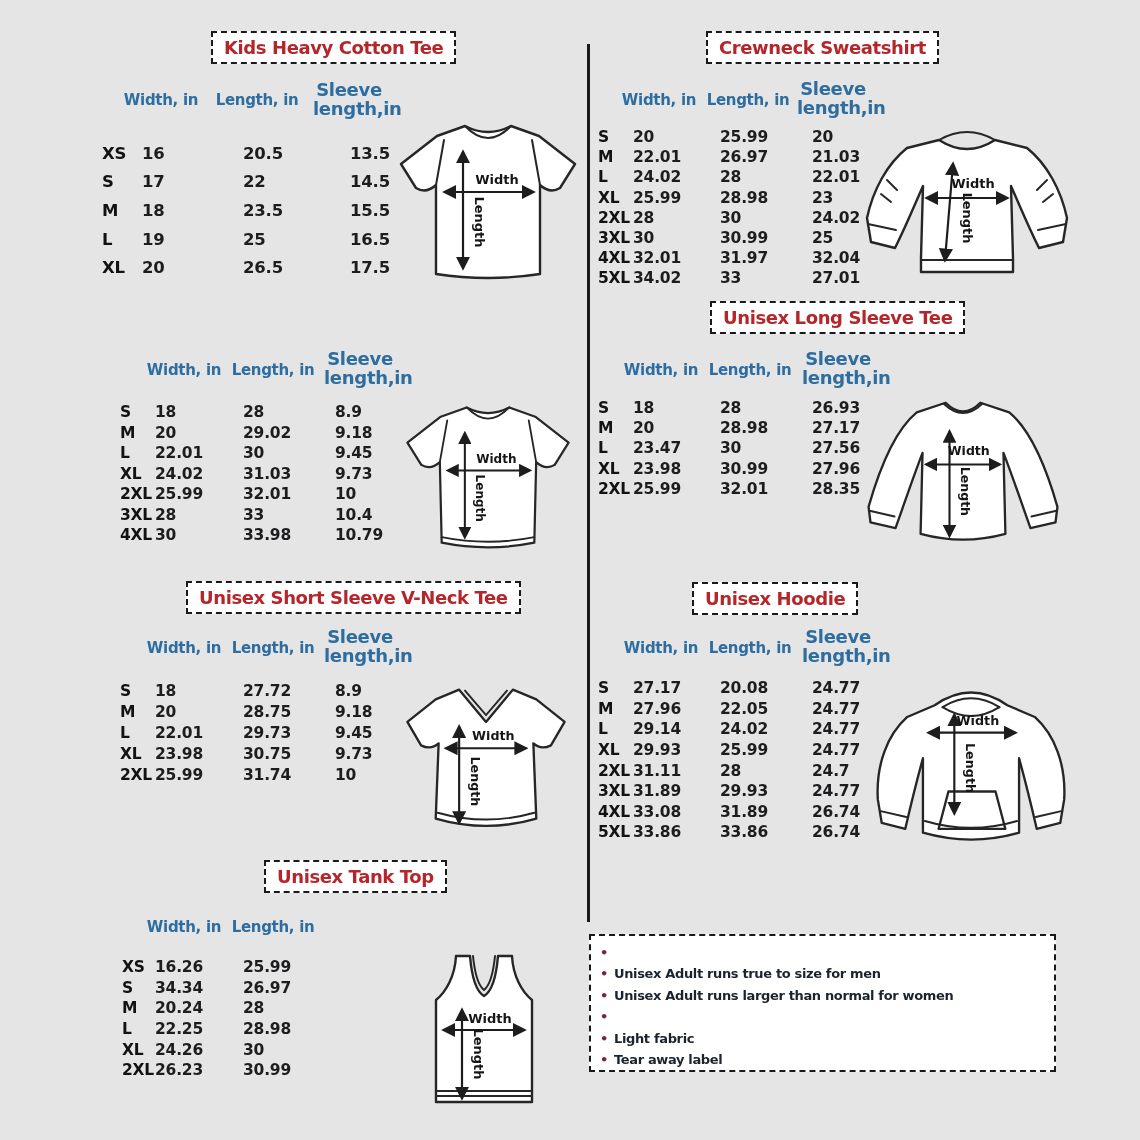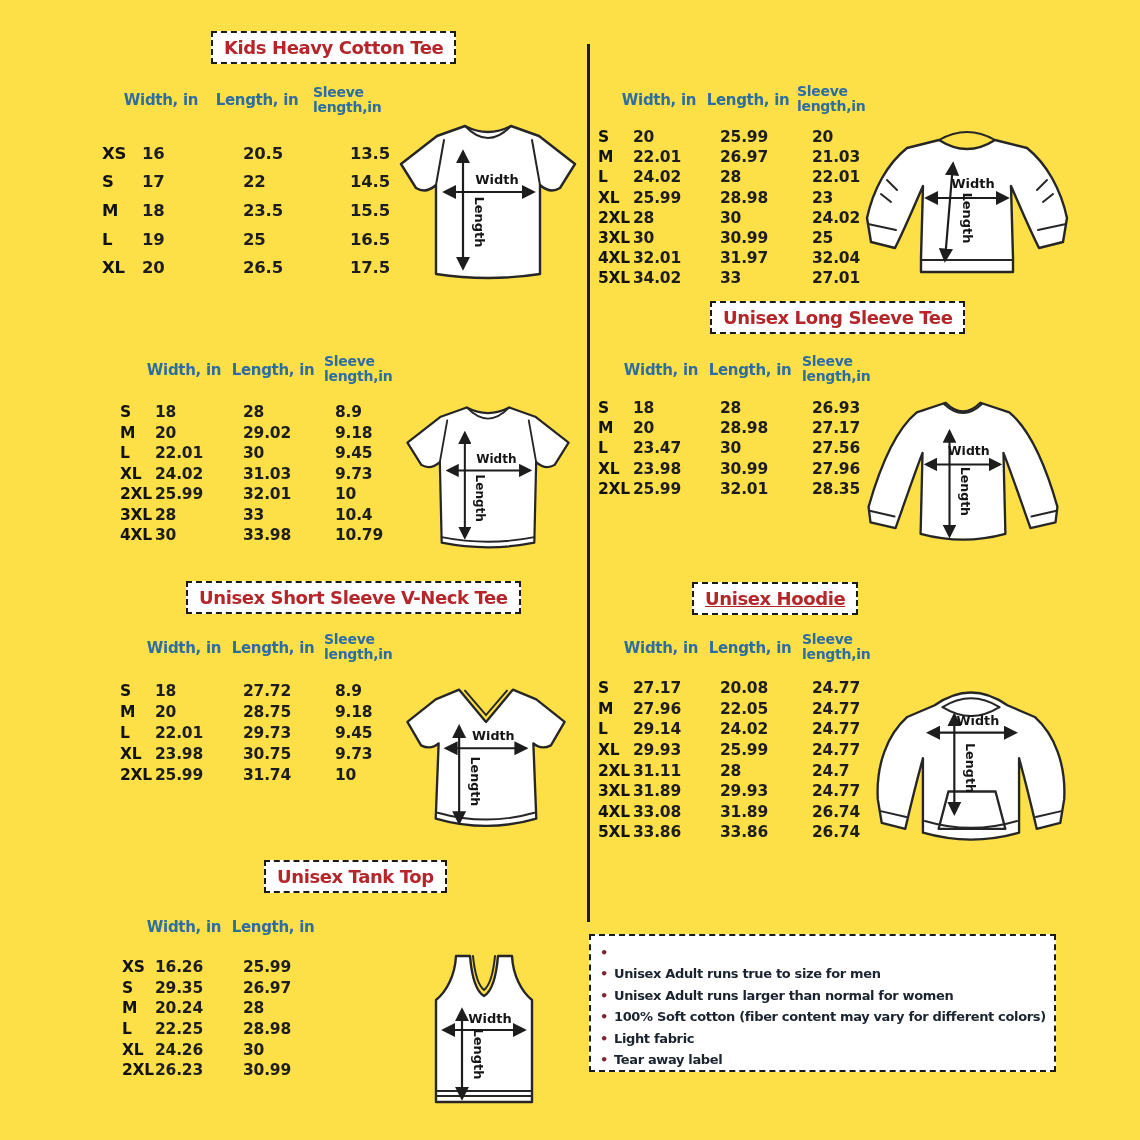--- a/index.html
+++ b/index.html
@@ -1,23 +1,23 @@
 <!DOCTYPE html>
 <html><head>
 <meta charset="utf-8">
 <style>
   html,body{margin:0;padding:0;background:#fff;}
-  #canvas{position:relative;width:1140px;height:1140px;background:#fde047;overflow:hidden;
+  #canvas{position:relative;width:1140px;height:1140px;background:#e5e5e5;overflow:hidden;
           font-family:"DejaVu Sans",sans-serif;}
   .divider{position:absolute;left:587px;top:44px;width:3px;height:878px;background:#1a1a1a;}
   .title-box{position:absolute;border:2px dashed #1a1a1a;background:#fff;padding:4px 11px;
              font-size:18px;font-weight:bold;color:#b5262b;white-space:nowrap;letter-spacing:-0.4px;}
   .hdr{position:absolute;transform:translate(-50%,-50%);color:#2e6da0;font-weight:bold;
        font-size:15px;white-space:nowrap;letter-spacing:-0.3px;text-align:center;}
-  .hdr.wrap{white-space:normal;width:72px;text-align:left;line-height:1.05;font-size:14px;}
+  .hdr.wrap{white-space:normal;width:72px;text-align:center;line-height:1.05;font-size:18px;}
   .tbl{position:absolute;}
   .trow{display:grid;align-items:center;font-weight:bold;color:#1d1d1f;font-size:15.5px;letter-spacing:-0.2px;}
   .g-kids  {grid-template-columns:40px 101px 107px 60px;height:28.6px;font-size:16.5px;}
   .g-std   {grid-template-columns:35px 88px 92px 60px;height:20.5px;}
   .g-vneck {grid-template-columns:35px 88px 92px 60px;height:20.8px;}
   .g-tank  {grid-template-columns:33px 88px 70px;height:20.6px;}
   .g-crew  {grid-template-columns:35px 87px 92px 60px;height:20.2px;}
   .g-ls    {grid-template-columns:35px 87px 92px 60px;height:20.2px;}
   .g-hood  {grid-template-columns:35px 87px 92px 60px;height:20.6px;}
   .sz{color:#121212;}
@@ -220,21 +220,21 @@
   <div class="hdr" style="left:273px;top:927px;">Length, in</div>
   <div class="tbl" style="left:122px;top:957px;">
 
   <div class="trow g-tank">
       <span class="sz">XS</span>
       <span>16.26</span>
       <span>25.99</span>
     </div>
       <div class="trow g-tank">
       <span class="sz">S</span>
-      <span>29.35</span>
+      <span>34.34</span>
       <span>26.97</span>
     </div>
       <div class="trow g-tank">
       <span class="sz">M</span>
       <span>20.24</span>
       <span>28</span>
     </div>
       <div class="trow g-tank">
       <span class="sz">L</span>
       <span>22.25</span>
@@ -262,20 +262,21 @@
       <path class="seam" d="M49,6 C51,26 55,36 60,40 C65,36 69,26 71,6"></path>
       <path class="seam" d="M12,141 L108,141"></path>
       <path class="seam" d="M12,146 L108,146"></path>
     </g>
     <line class="arrow" x1="20" y1="80" x2="100" y2="80" marker-start="url(#a4)" marker-end="url(#a4)"></line>
     <line class="arrow" x1="38" y1="60" x2="38" y2="148" marker-start="url(#a4)" marker-end="url(#a4)"></line>
     <text class="diag-label" x="66" y="73" text-anchor="middle">Width</text>
     <text class="diag-label" x="50" y="104" text-anchor="middle" transform="rotate(90 50 104)">Length</text>
   </svg>
 
+  <div class="title-box" style="left:706px;top:31px;">Crewneck Sweatshirt</div>
   <div class="hdr" style="left:659px;top:100px;">Width, in</div>
   <div class="hdr" style="left:748px;top:100px;">Length, in</div>
   <div class="hdr wrap" style="left:833px;top:99px;">Sleeve length,in</div>
   <div class="tbl" style="left:598px;top:127px;">
 
   <div class="trow g-crew">
       <span class="sz">S</span>
       <span>20</span>
       <span>25.99</span>
       <span>20</span>
@@ -394,21 +395,21 @@
       <path class="seam" d="M90,13 Q110,32 130,13"></path>
       <path class="seam" d="M13,124 L39,130"></path>
       <path class="seam" d="M207,124 L181,130"></path>
     </g>
     <line class="arrow" x1="72" y1="76" x2="148" y2="76" marker-start="url(#a6)" marker-end="url(#a6)"></line>
     <line class="arrow" x1="96" y1="42" x2="96" y2="150" marker-start="url(#a6)" marker-end="url(#a6)"></line>
     <text class="diag-label" x="116" y="66" text-anchor="middle">Width</text>
     <text class="diag-label" x="108" y="104" text-anchor="middle" transform="rotate(90 108 104)">Length</text>
   </svg>
 
-  <div class="title-box" style="left:692px;top:582px;text-decoration:underline;">Unisex Hoodie</div>
+  <div class="title-box" style="left:692px;top:582px;">Unisex Hoodie</div>
   <div class="hdr" style="left:661px;top:648px;">Width, in</div>
   <div class="hdr" style="left:750px;top:648px;">Length, in</div>
   <div class="hdr wrap" style="left:838px;top:647px;">Sleeve length,in</div>
   <div class="tbl" style="left:598px;top:678px;">
 
   <div class="trow g-hood">
       <span class="sz">S</span>
       <span>27.17</span>
       <span>20.08</span>
       <span>24.77</span>
@@ -485,21 +486,20 @@
       <div class="note-line">
       <span class="bullet">•</span>
       <span>Unisex Adult runs true to size for men</span>
     </div>
       <div class="note-line">
       <span class="bullet">•</span>
       <span>Unisex Adult runs larger than normal for women</span>
     </div>
       <div class="note-line">
       <span class="bullet">•</span>
-      <span>100% Soft cotton (fiber content may vary for different colors)</span>
     </div>
       <div class="note-line">
       <span class="bullet">•</span>
       <span>Light fabric</span>
     </div>
       <div class="note-line">
       <span class="bullet">•</span>
       <span>Tear away label</span>
     </div>
     </div>

